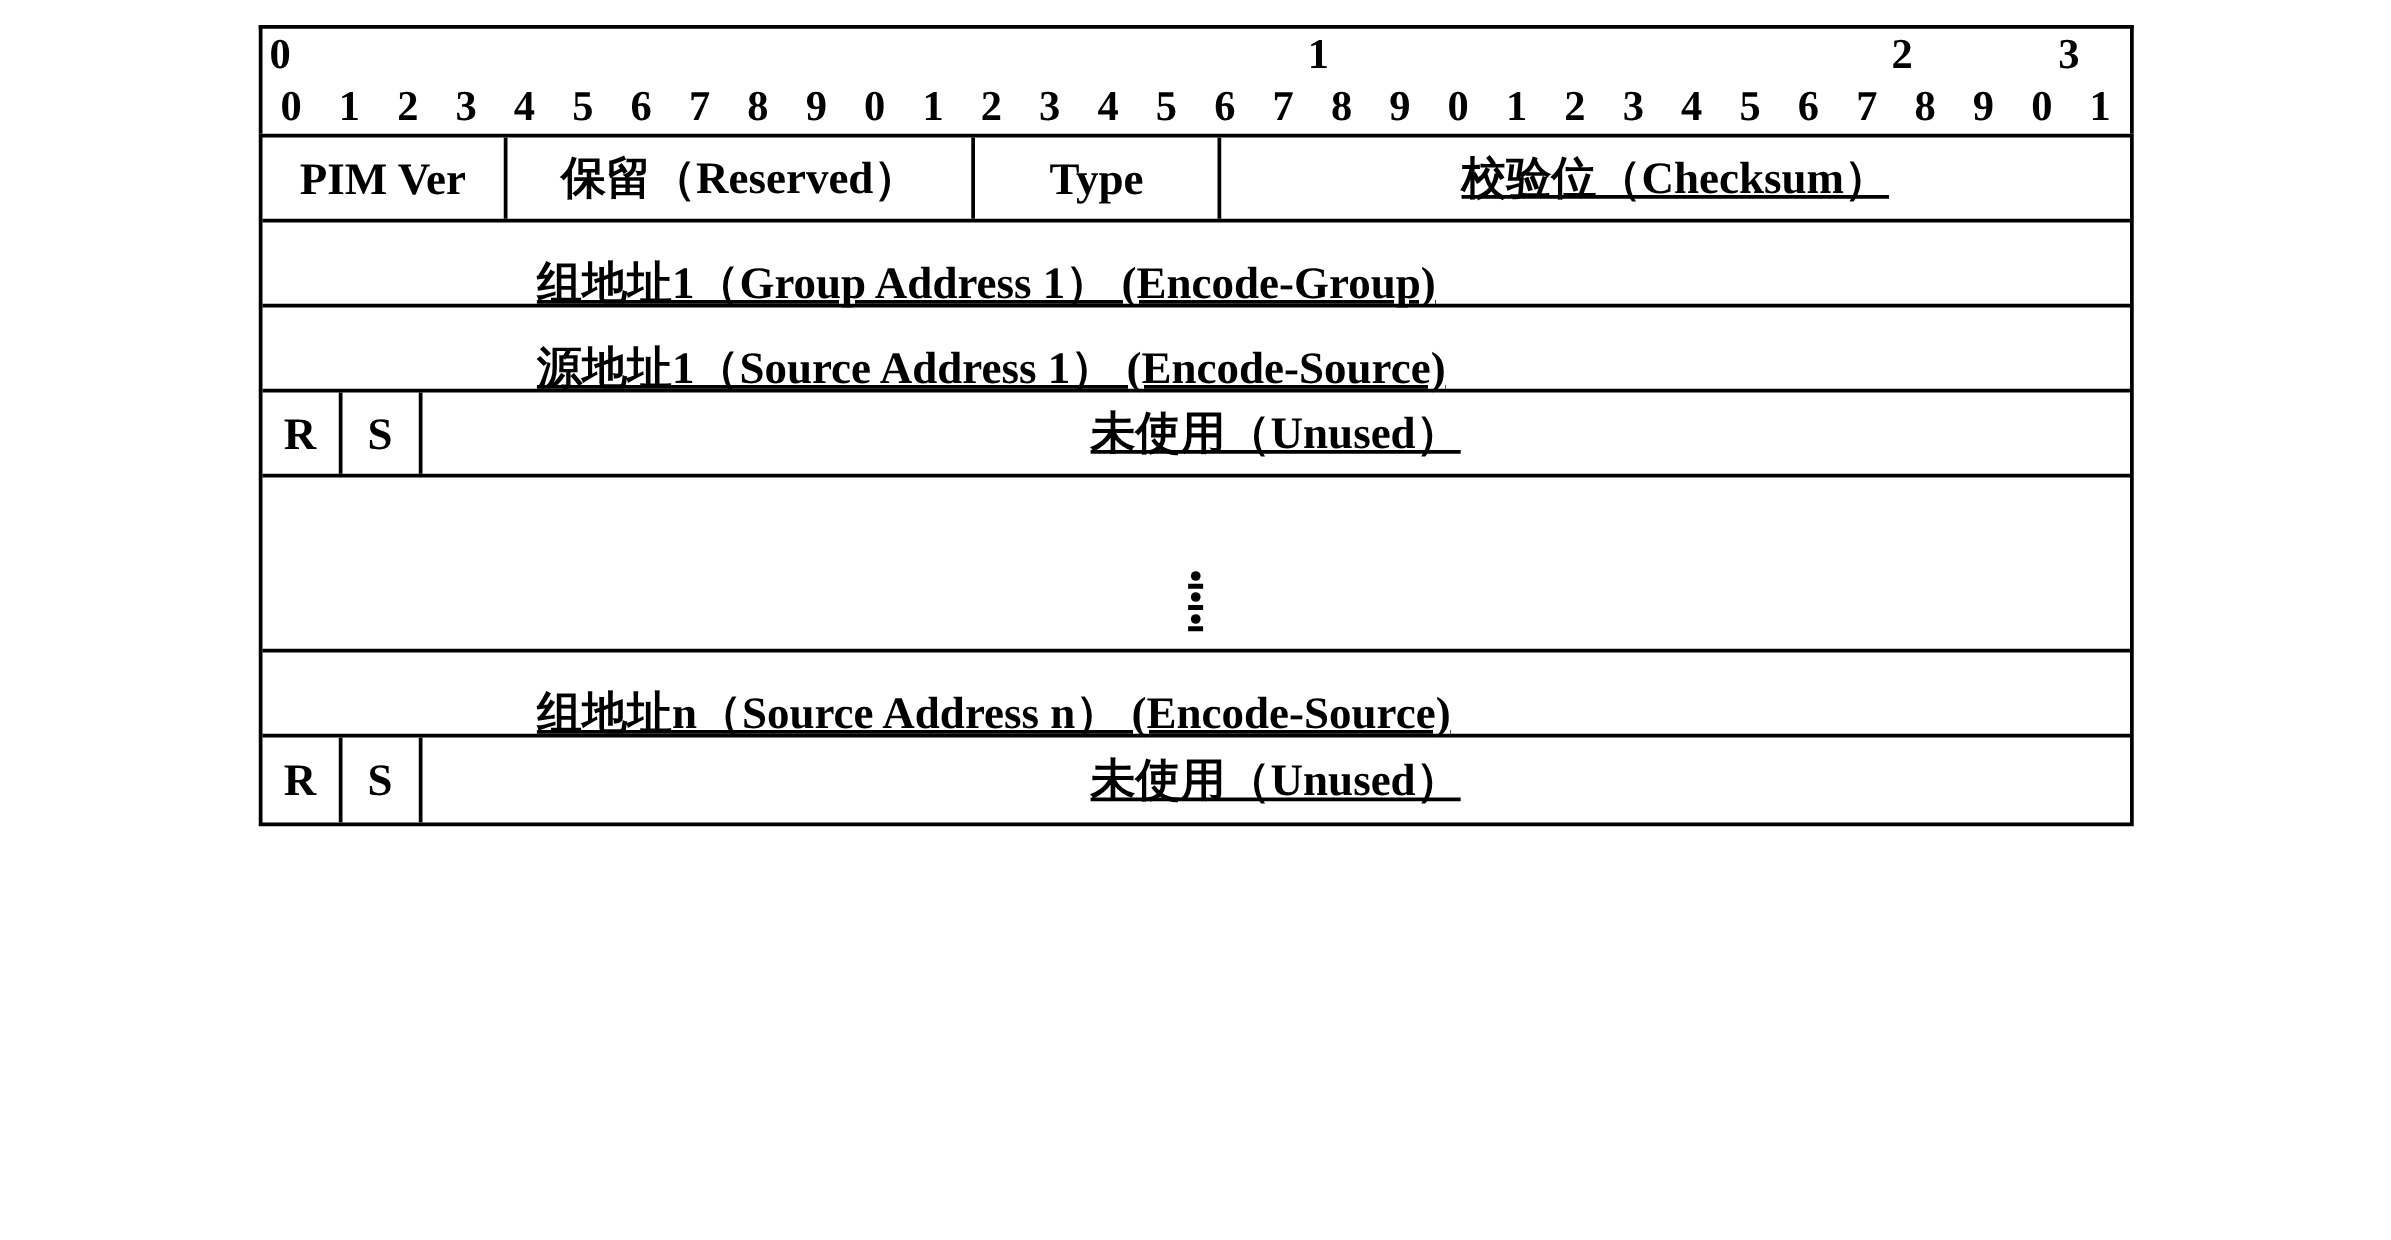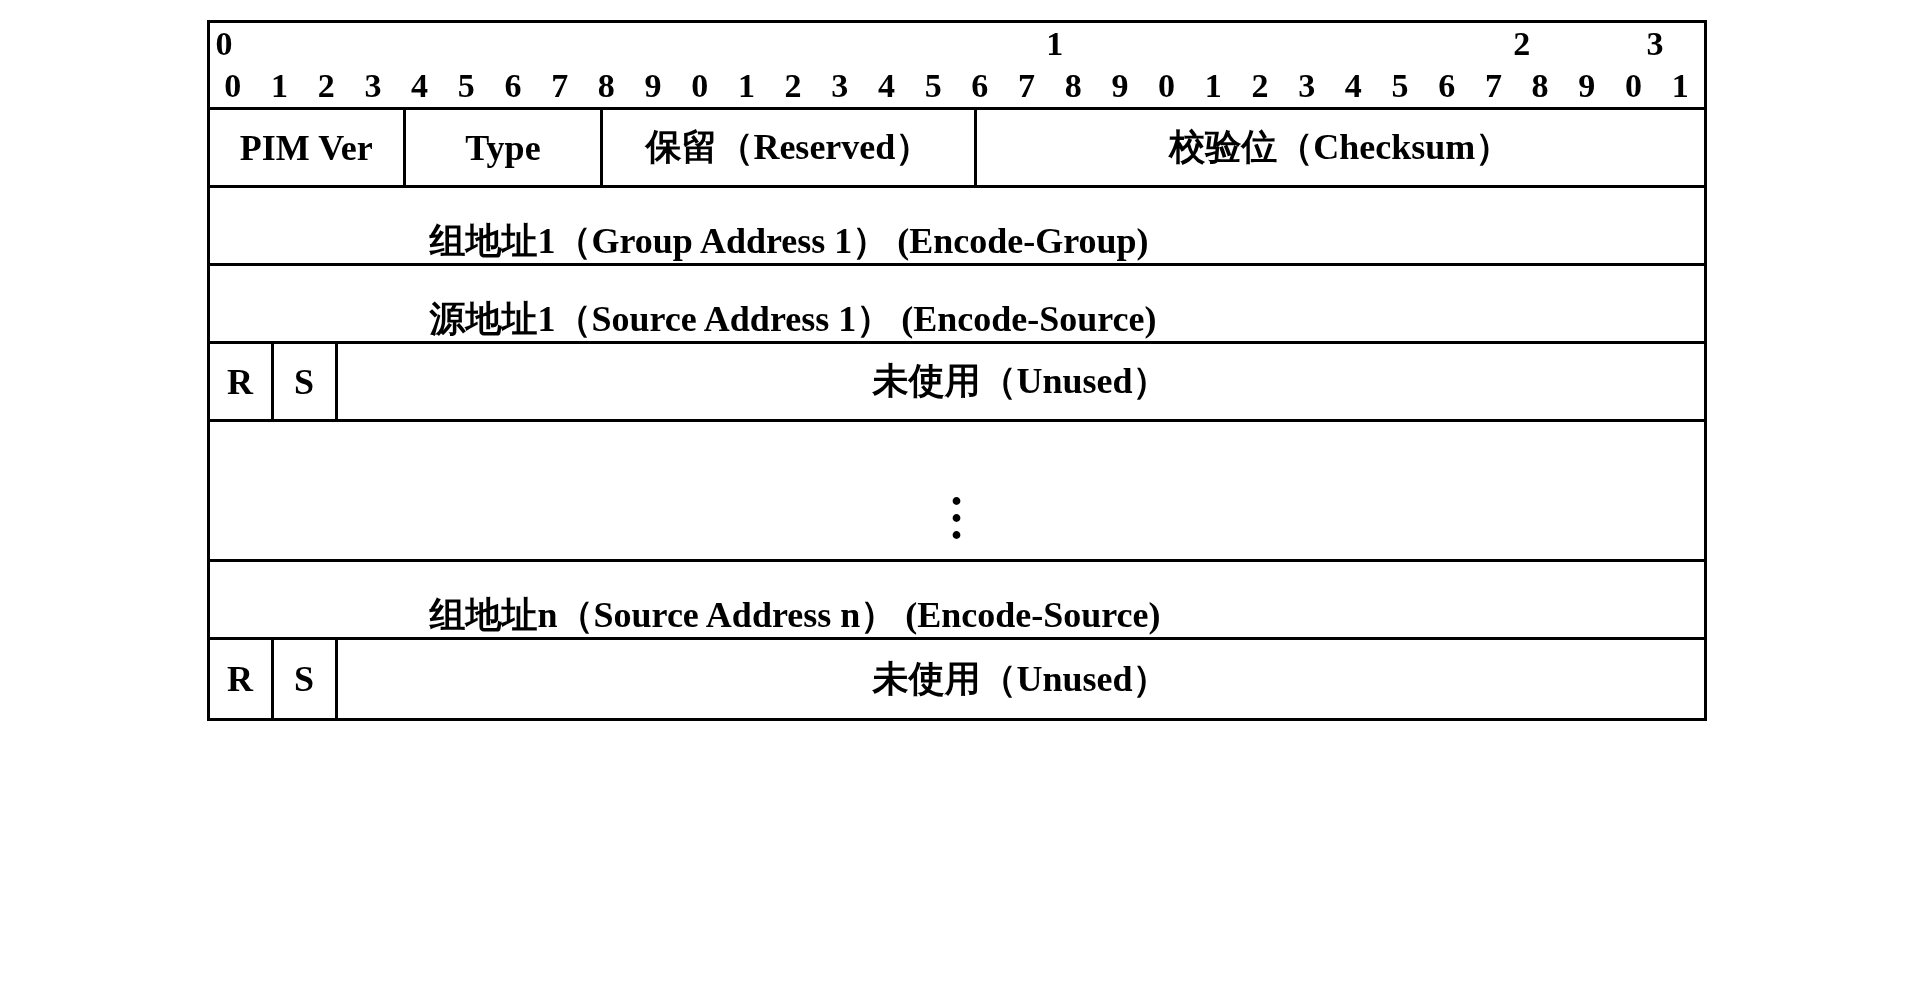--- a/index.html
+++ b/index.html
@@ -58,40 +58,41 @@
       align-items: center;
       justify-content: center;
     }
     .packet-table {
       border: 3px solid #000;
       border-top: 3px solid #000;
     }
     .row {
       display: flex;
       border-bottom: 3px solid #000;
-      height: 78px;
+      height: 68px;
     }
     .row:last-child {
       border-bottom: none;
     }
     .row.tall {
       height: 140px;
     }
     .cell {
       display: flex;
       align-items: center;
       justify-content: center;
       font-size: 36px;
       font-weight: bold;
       border-right: 3px solid #000;
       text-align: center;
       padding: 0 8px;
     }
     .cell:last-child {
       border-right: none;
+      text-decoration: underline;
     }
     .w4 { flex: 4; }
     .w8 { flex: 8; }
     .w16 { flex: 16; }
     .w32 { flex: 32; margin-top: 32px; }
     .w1 { flex: 1; }
     .w30 { flex: 30; }
     .indent-left {
       justify-content: flex-start;
       padding-left: 220px;
@@ -163,22 +164,22 @@
       <div class="bit-row">
         <div class="bit-cell">0</div>
         <div class="bit-cell">1</div>
       </div>
     </div>
   </div>
 
   <div class="packet-table">
     <div class="row">
       <div class="cell w4">PIM Ver</div>
+      <div class="cell w8">保留（Reserved）</div>
       <div class="cell w4">Type</div>
-      <div class="cell w8">保留（Reserved）</div>
       <div class="cell w16">校验位（Checksum）</div>
     </div>
     <div class="row">
       <div class="cell w32 indent-left">组地址1（Group Address 1） (Encode-Group)</div>
     </div>
     <div class="row">
       <div class="cell w32 indent-left">源地址1（Source Address 1） (Encode-Source)</div>
     </div>
     <div class="row">
       <div class="cell w1">R</div>

